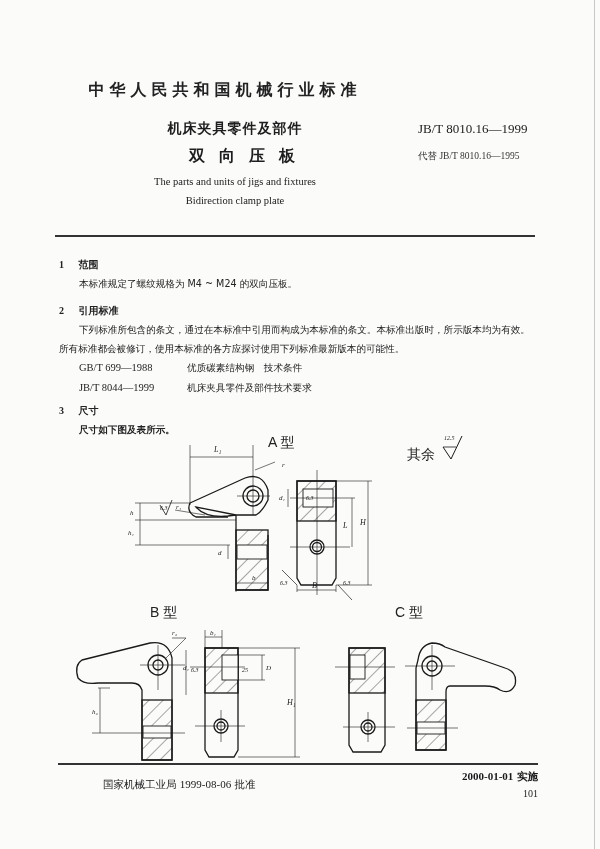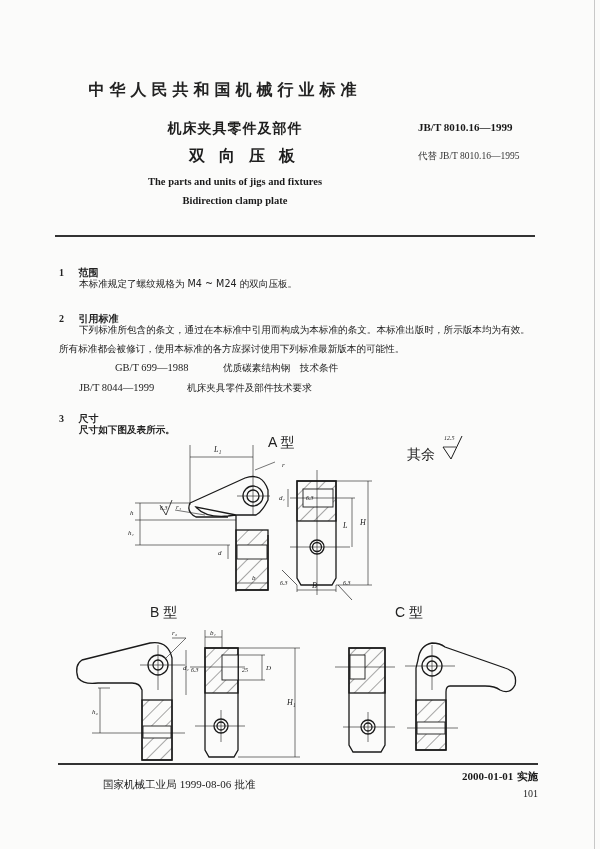--- a/index.html
+++ b/index.html
@@ -15,39 +15,39 @@
     font-size: 16px; letter-spacing: 5px; color: #222;
   }
   .cn-title {
     left: 120px; width: 230px; text-align: center;
     font-family: "DejaVu Sans", sans-serif; font-weight: bold; color: #1e1e1e;
   }
   .cn-title.l1 { top: 120px; font-size: 14px; letter-spacing: 1px; }
   .cn-title.l2 { top: 146px; font-size: 16px; letter-spacing: 14px; padding-left: 14px; }
   .en-title {
     left: 100px; width: 270px; text-align: center;
-    font-family: "Liberation Serif", serif; font-weight: bold; font-size: 10.5px;
+    font-family: "Liberation Serif", serif; font-weight: normal; font-size: 10.5px;
   }
   .en-title.l1 { top: 176px; }
   .en-title.l2 { top: 195px; }
   .std-no {
     left: 418px; top: 121px; font-family: "Liberation Serif", serif;
-    font-weight: bold; font-size: 11px;
+    font-weight: normal; font-size: 13px;
   }
   .std-replace {
     left: 418px; top: 150px; font-family: "Liberation Serif", serif;
     font-size: 9.5px; color: #333;
   }
   .hr { background: #333; height: 1.5px; }
   .hr.top { left: 55px; width: 480px; top: 235px; }
   .hr.bottom { left: 58px; width: 480px; top: 763px; }
   .scan-line { left: 594px; top: 0; width: 1px; height: 849px; background: #c8c8c8; }
   .sec-head {
     left: 59px; font-family: "DejaVu Sans", sans-serif; font-weight: bold;
-    font-size: 10px; color: #222; margin-top: 8px;
+    font-size: 10px; color: #222;
   }
   .sec-head .num { display: inline-block; width: 16px; font-family: "Liberation Serif", serif; }
   .para {
     left: 59px; width: 480px; font-family: "DejaVu Sans", sans-serif;
     font-size: 9.6px; line-height: 19px; color: #222; text-indent: 20px;
   }
   .ref-item {
     left: 79px; font-family: "DejaVu Sans", sans-serif; font-size: 9.6px; color: #222;
   }
   .ref-item .code { display: inline-block; width: 105px; font-family: "Liberation Serif", serif; font-size: 10.5px; }
@@ -85,21 +85,21 @@
   <span class="num">1</span>
   <span>范围</span>
 </div>
 <div class="abs para" style="top:274px;">本标准规定了螺纹规格为 M4 ~ M24 的双向压板。</div>
 
 <div class="abs sec-head" style="top:304px;">
   <span class="num">2</span>
   <span>引用标准</span>
 </div>
 <div class="abs para" style="top:320px;">下列标准所包含的条文，通过在本标准中引用而构成为本标准的条文。本标准出版时，所示版本均为有效。所有标准都会被修订，使用本标准的各方应探讨使用下列标准最新版本的可能性。</div>
-<div class="abs ref-item" style="top:362px;margin-left:36px;">
+<div class="abs ref-item" style="top:362px;">
   <span class="code">GB/T 699—1988</span>
   <span>优质碳素结构钢　技术条件</span>
 </div>
 <div class="abs ref-item" style="top:382px;">
   <span class="code">JB/T 8044—1999</span>
   <span>机床夹具零件及部件技术要求</span>
 </div>
 
 <div class="abs sec-head" style="top:404px;">
   <span class="num">3</span>

